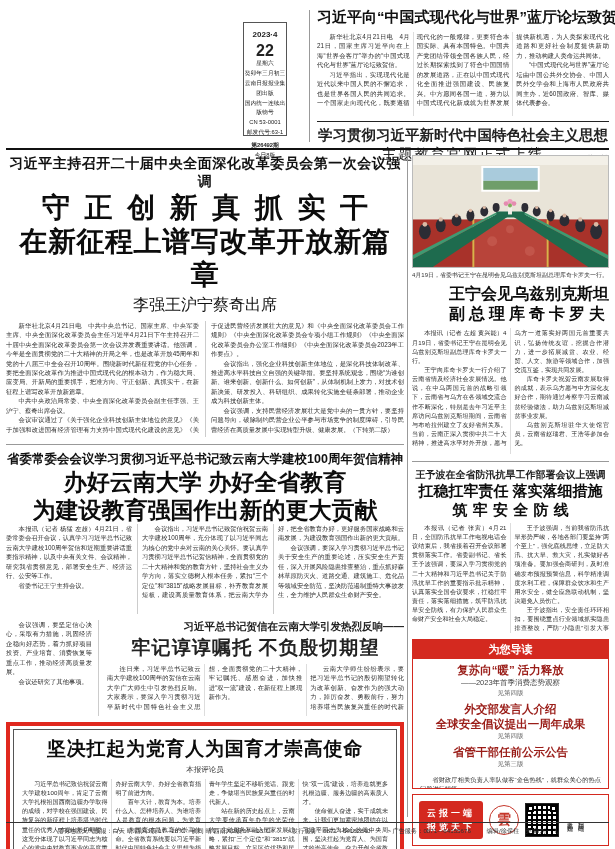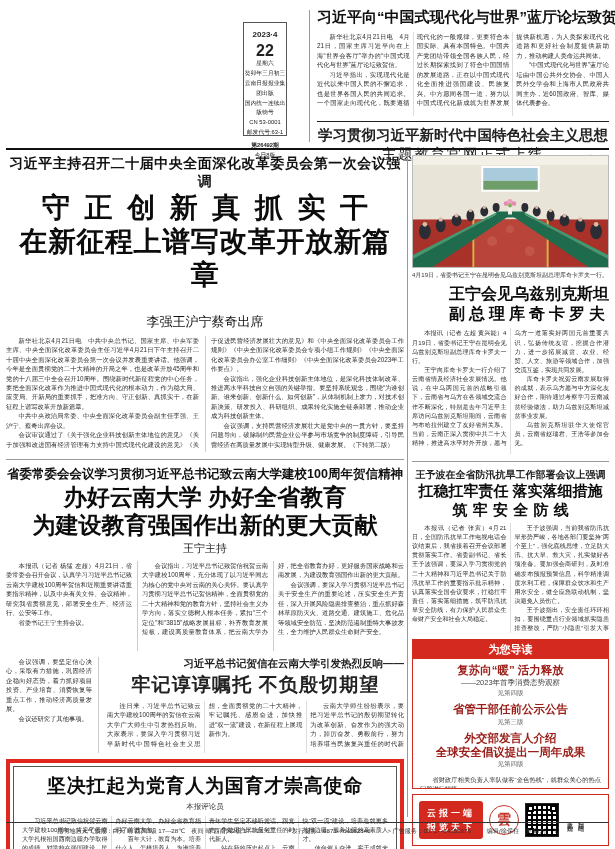--- a/index.html
+++ b/index.html
@@ -30,21 +30,21 @@
   .tr-pref{position:absolute;right:2px;bottom:1px;font-size:6.5px;color:#333;}
   .top-rule{position:absolute;left:6px;top:148px;width:603px;border-top:2px solid #111;}
   
   .col-left{position:absolute;left:6px;top:155px;width:398px;}
   .main-vdiv{position:absolute;left:407px;top:155px;height:662px;border-left:1px solid #999;}
   .col-right{position:absolute;left:412px;top:155px;width:197px;}
   .kicker{text-align:center;font-weight:bold;font-size:14px;color:#111;letter-spacing:0.5px;}
   .c-h1{text-align:center;font-weight:900;font-size:28px;line-height:1.2;color:#0c0c0c;}
   .c-h1 .l1{display:block;letter-spacing:0.52em;text-indent:0.52em;}
   .c-h1 .l2{display:block;letter-spacing:0.02em;}
-  .c-sub{text-align:center;font-size:13px;margin:21px 0 5px;color:#111;}
+  .c-sub{text-align:center;font-size:16px;margin:3px 0 5px;color:#111;}
   .body-text{font-size:6.3px;line-height:1.5;text-align:justify;color:#2b2b2b;overflow:hidden;}
   .body-text p{margin:0;text-indent:2em;}
   .c-body{columns:2;column-gap:12px;column-rule:1px solid #ccc;height:116px;}
   .h-div{border-top:1px solid #999;margin:7px 0 6px;}
   .e-kicker{text-align:center;font-weight:bold;font-size:12.5px;color:#111;}
   .e-h1{text-align:center;font-weight:900;font-size:23px;line-height:1.22;color:#0c0c0c;}
   .e-sub{text-align:center;font-size:11px;margin:2px 0 5px;}
   .e-body{columns:3;column-gap:10px;column-rule:1px solid #ccc;height:90px;}
   .f-row{display:flex;gap:8px;margin-top:6px;height:96px;overflow:hidden;}
   .f-cont{width:86px;flex:none;border-right:1px solid #ccc;padding-right:6px;}
@@ -150,21 +150,20 @@
     </div>
 
     <div class="h-div"></div>
 
     <div>
       <div class="e-kicker">省委常委会会议学习贯彻习近平总书记致云南大学建校100周年贺信精神</div>
       <div class="e-h1">
         <span>办好云南大学 办好全省教育</span><br>
         <span>为建设教育强国作出新的更大贡献</span>
       </div>
-      <div class="e-sub">王宁主持</div>
       <div class="e-body body-text">
           <p>本报讯（记者 杨猛 左超）4月21日，省委常委会召开会议，认真学习习近平总书记致云南大学建校100周年贺信和近期重要讲话重要指示精神，以及中央有关文件、会议精神，研究我省贯彻意见，部署安全生产、经济运行、公安等工作。</p>
           <p>省委书记王宁主持会议。</p>
           <p>会议指出，习近平总书记致贺信祝贺云南大学建校100周年，充分体现了以习近平同志为核心的党中央对云南的关心关怀。要认真学习贯彻习近平总书记贺信精神，全面贯彻党的二十大精神和党的教育方针，坚持社会主义办学方向，落实立德树人根本任务，紧扣“三个定位”和“3815”战略发展目标，补齐教育发展短板，建设高质量教育体系，把云南大学办好，把全省教育办好，更好服务国家战略和云南发展，为建设教育强国作出新的更大贡献。</p>
           <p>会议强调，要深入学习贯彻习近平总书记关于安全生产的重要论述，压实安全生产责任，深入开展风险隐患排查整治，重点抓好森林草原防灭火、道路交通、建筑施工、危化品等领域安全防范，坚决防范遏制重特大事故发生，全力维护人民群众生命财产安全。</p>
         </div>
     </div>
 
     <div class="f-row">
       <div class="f-cont body-text">
@@ -284,27 +283,27 @@
     </div>
 
     <div class="guide">
       <div class="guide-head">为您导读</div>
       <div class="guide-item">
         <div class="gi-title">复苏向“暖” 活力释放</div>
         <div class="gi-sub">——2023年首季消费态势观察</div>
         <div class="gi-ref">见第四版</div>
       </div>
       <div class="guide-item">
-        <div class="gi-title">省管干部任前公示公告</div>
-        <div class="gi-ref">见第三版</div>
-      </div>
-      <div class="guide-item">
         <div class="gi-title">外交部发言人介绍</div>
         <div class="gi-title">全球安全倡议提出一周年成果</div>
         <div class="gi-ref">见第四版</div>
+      </div>
+      <div class="guide-item">
+        <div class="gi-title">省管干部任前公示公告</div>
+        <div class="gi-ref">见第三版</div>
       </div>
       <div class="guide-item">
         <div class="gi-lead">省财政厅相关负责人率队做客“金色热线”，就群众关心的热点问题进行解答——</div>
 
       </div>
     </div>
 
     <div class="banner">
       <div class="banner-red">
         <span>云报一端</span><br>

